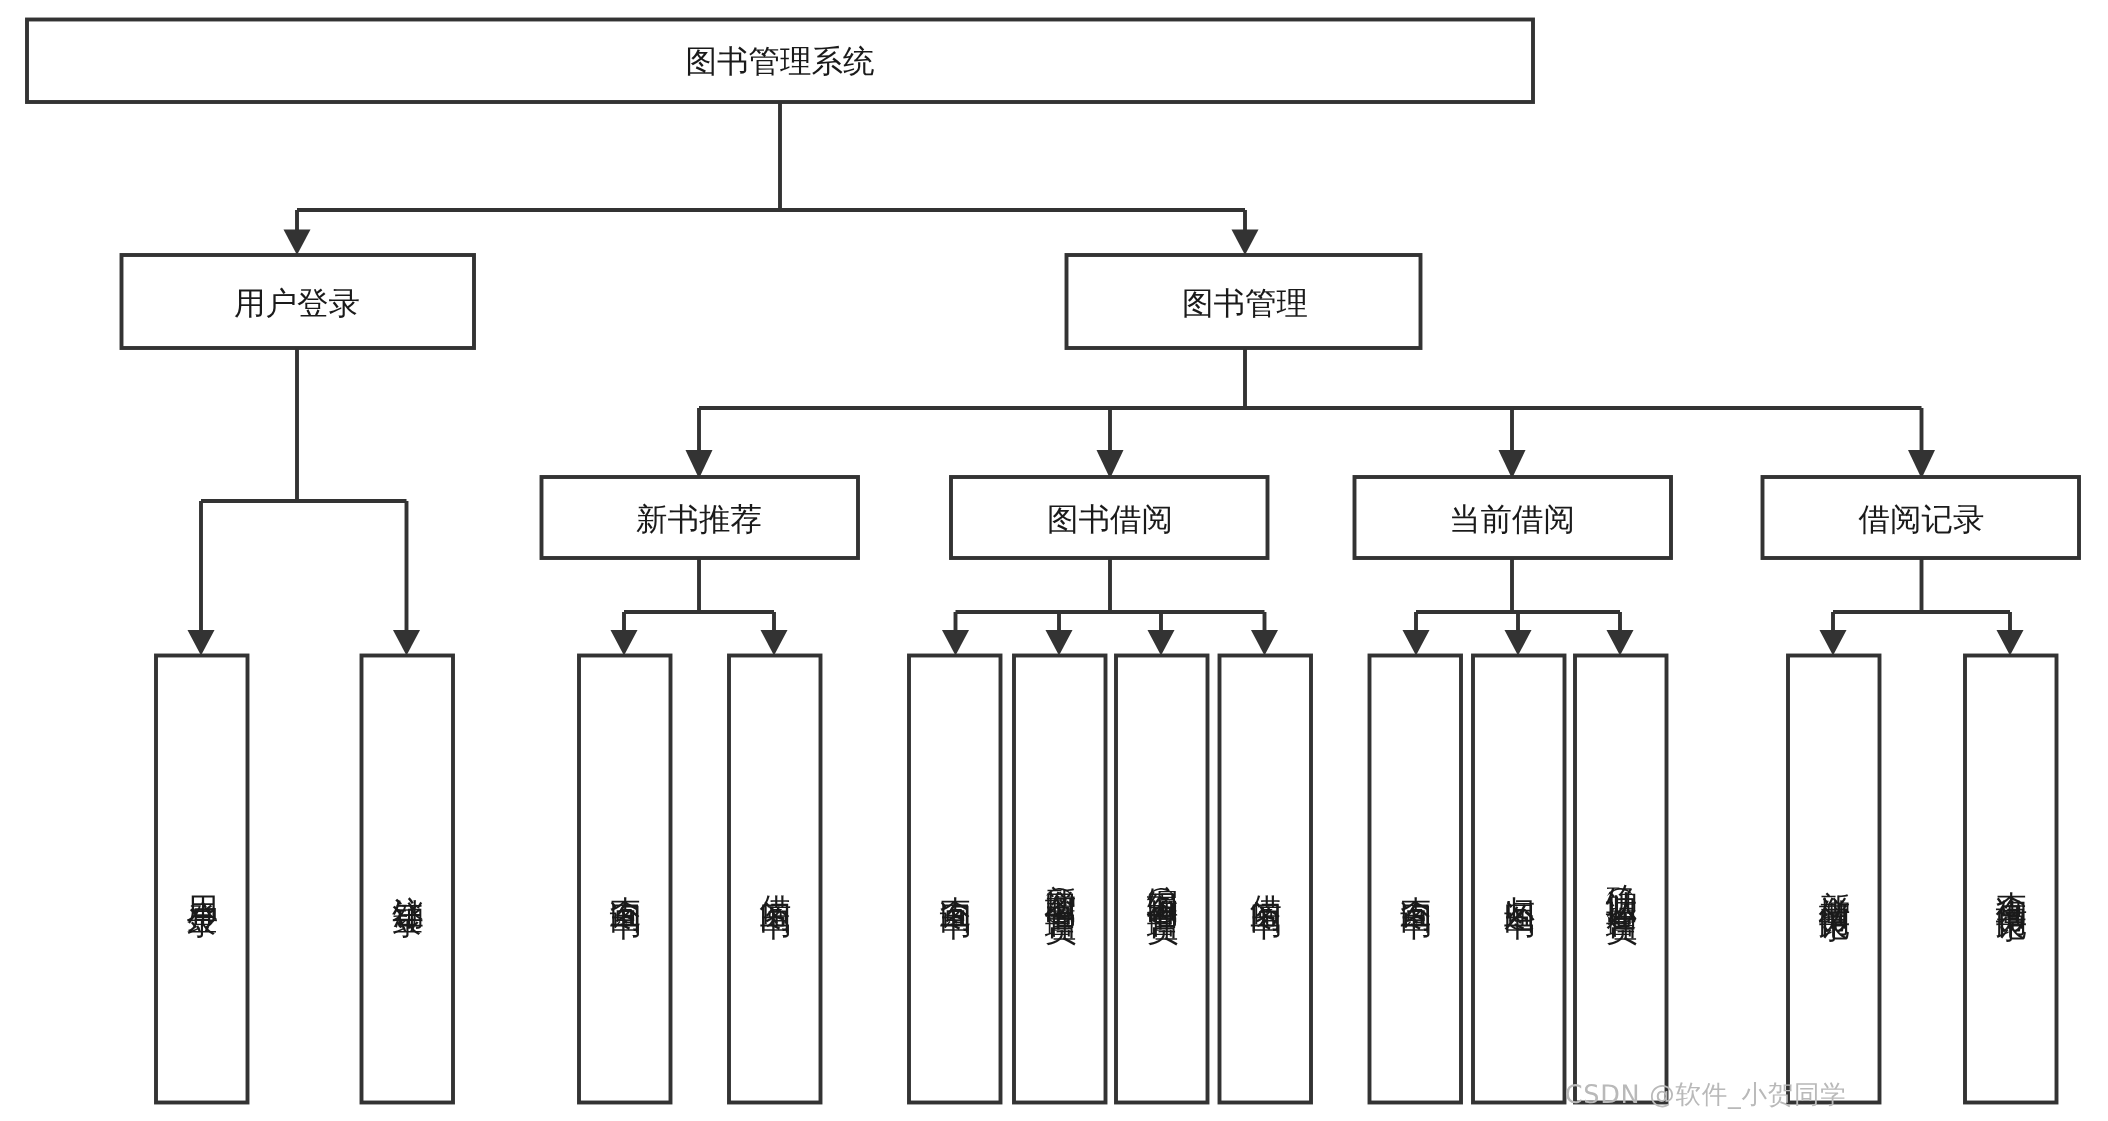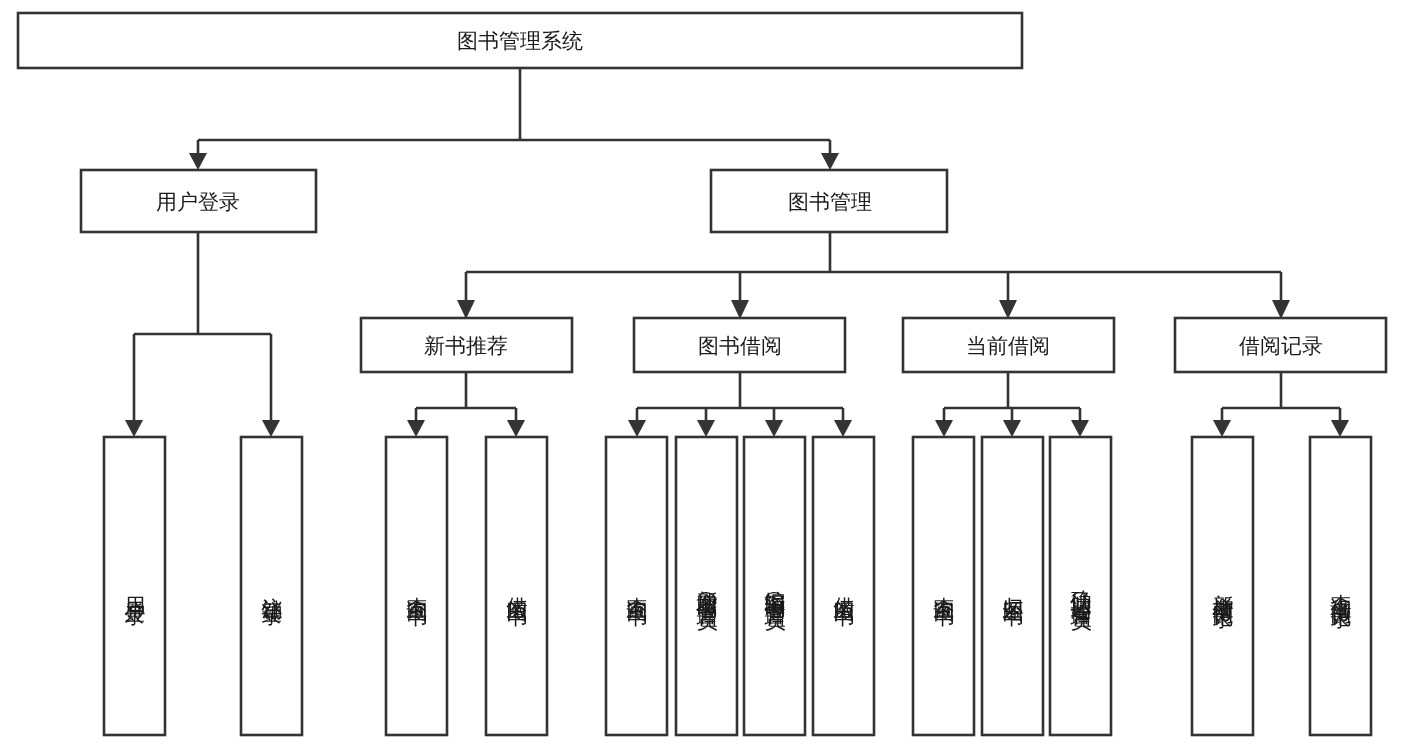--- a/index.html
+++ b/index.html
@@ -228,14 +228,15 @@
     <span class="leaf-label">确认归还（管理员）</span>
   </div>
 
   <div class="leaf-label-holder" style="left:1192px; top:437px; width:61px; height:298px;">
     <span class="leaf-label">新增借阅记录</span>
   </div>
   <div class="leaf-label-holder" style="left:1310px; top:437px; width:61px; height:298px;">
     <span class="leaf-label">查询借阅记录</span>
   </div>
 
+  <div class="watermark">CSDN @软件_小贺同学</div>
 
 </div>
 
 </body></html>

